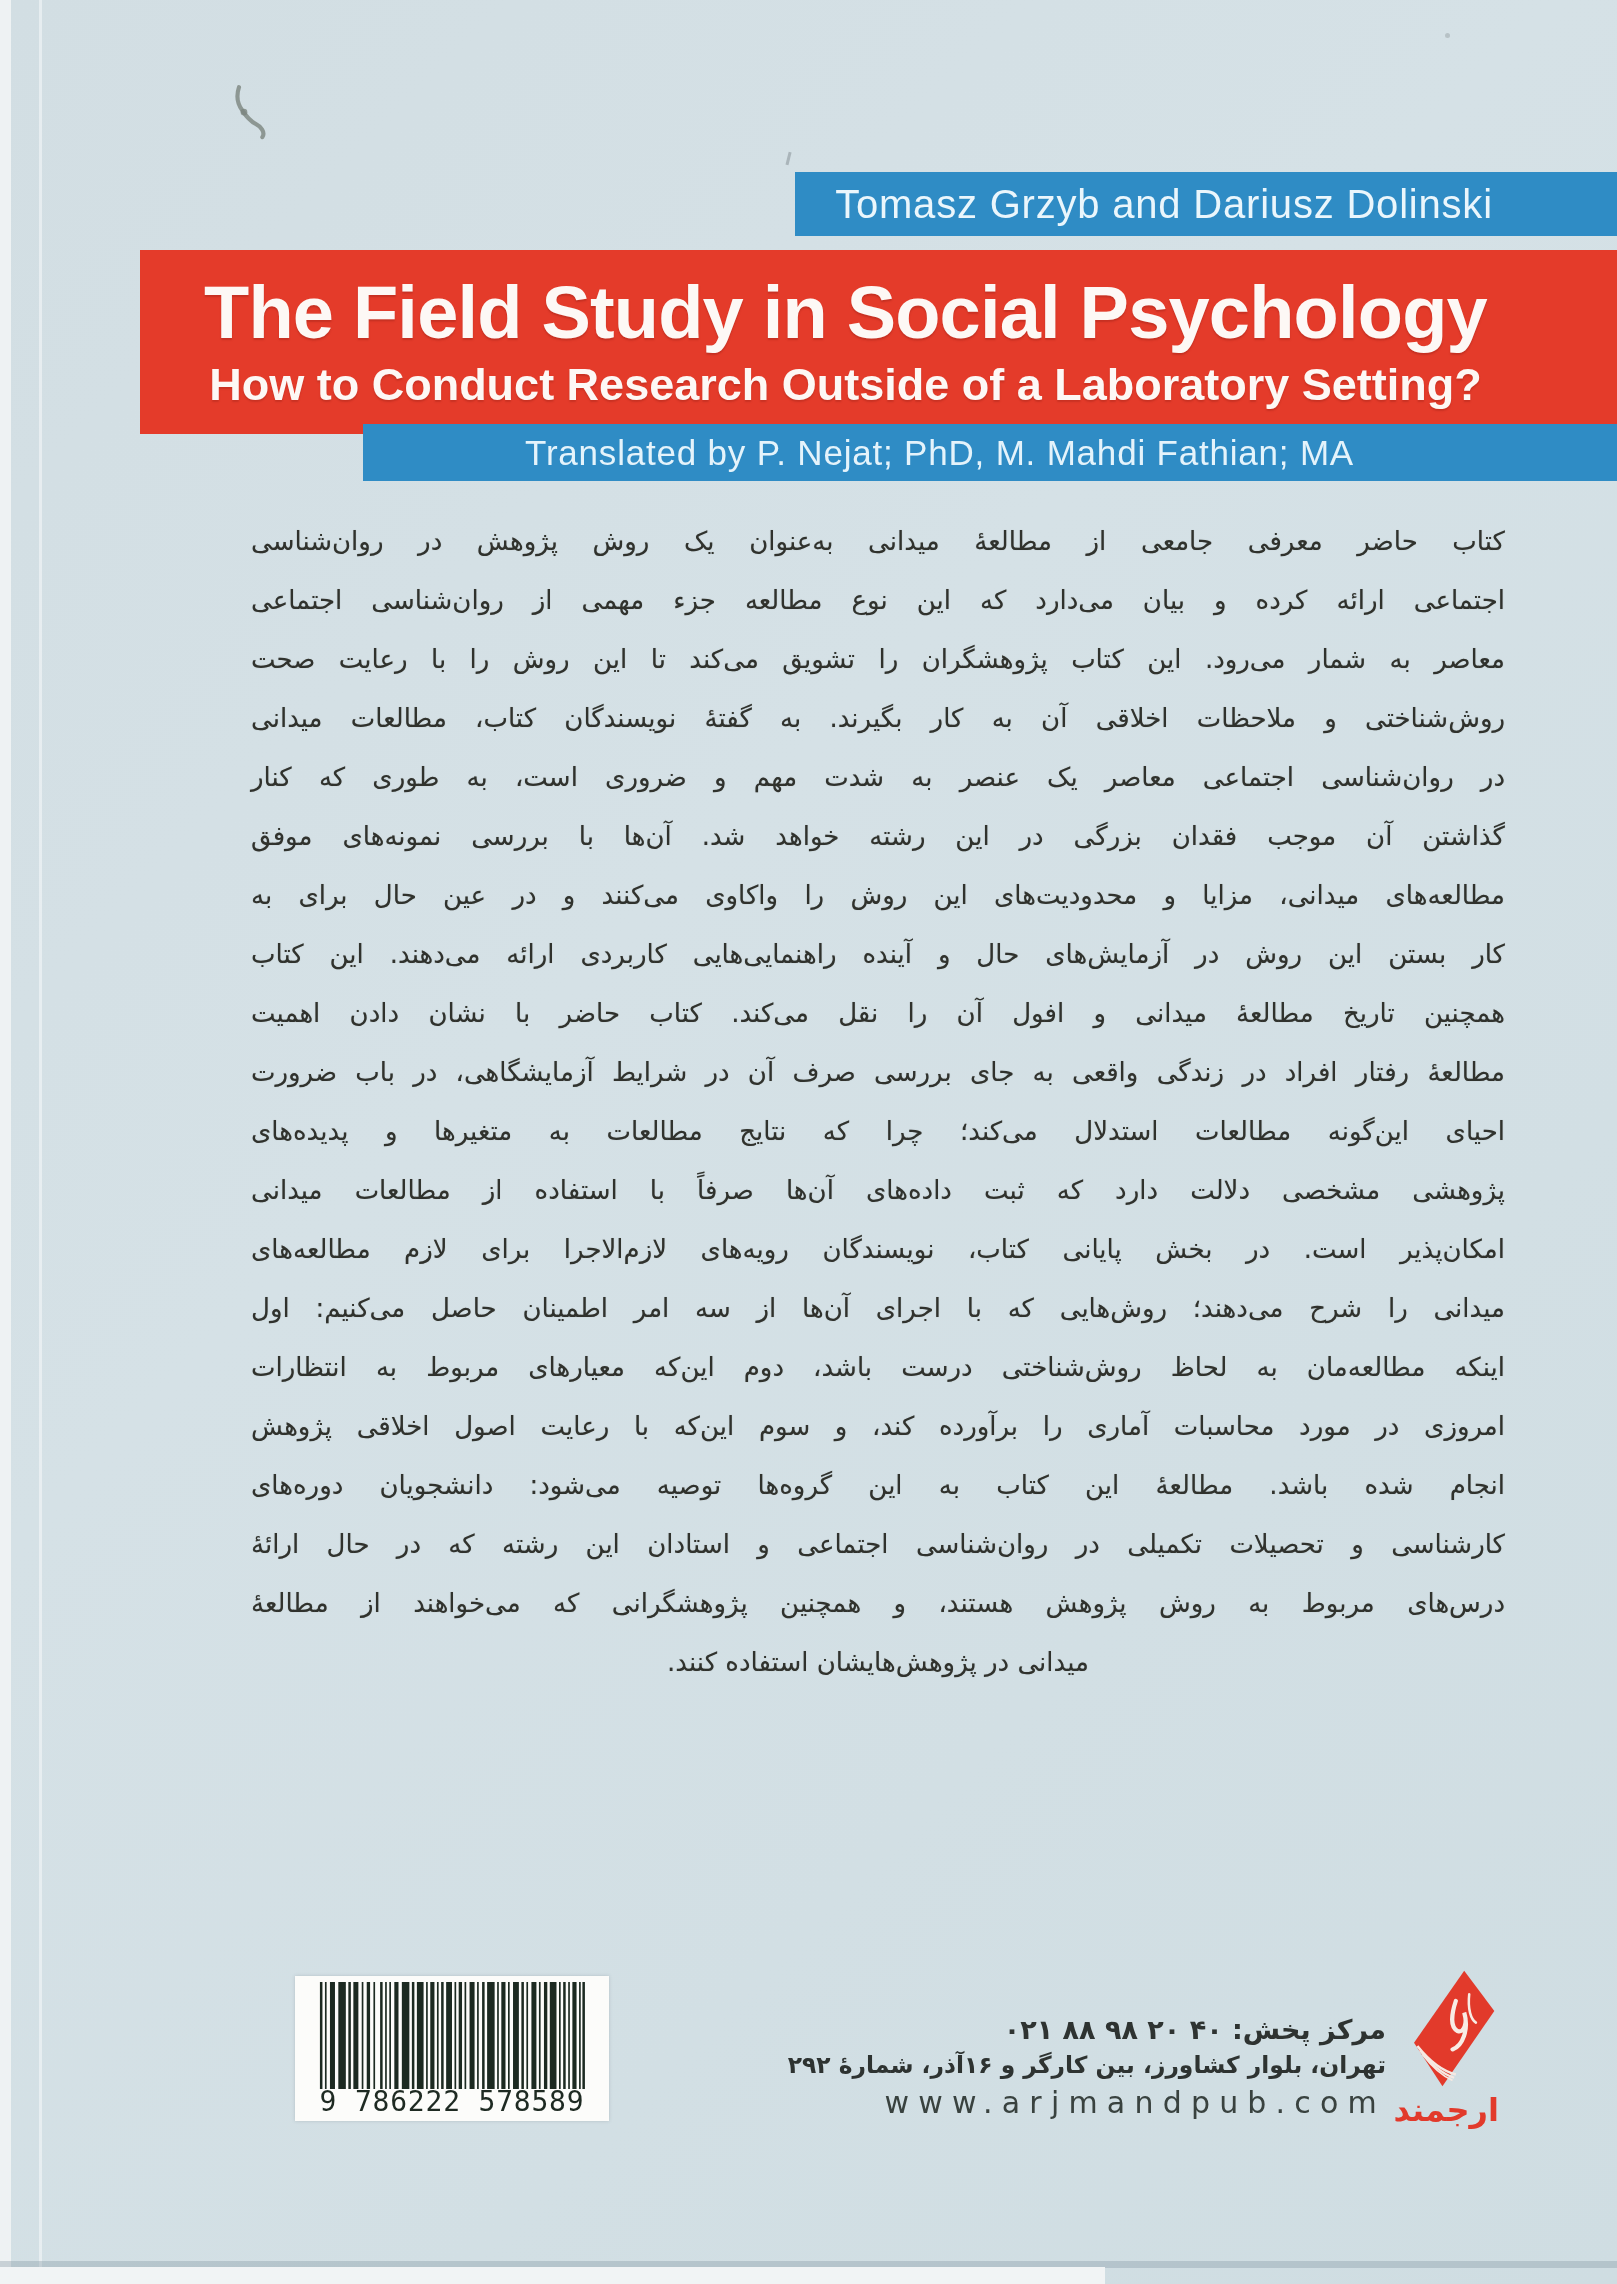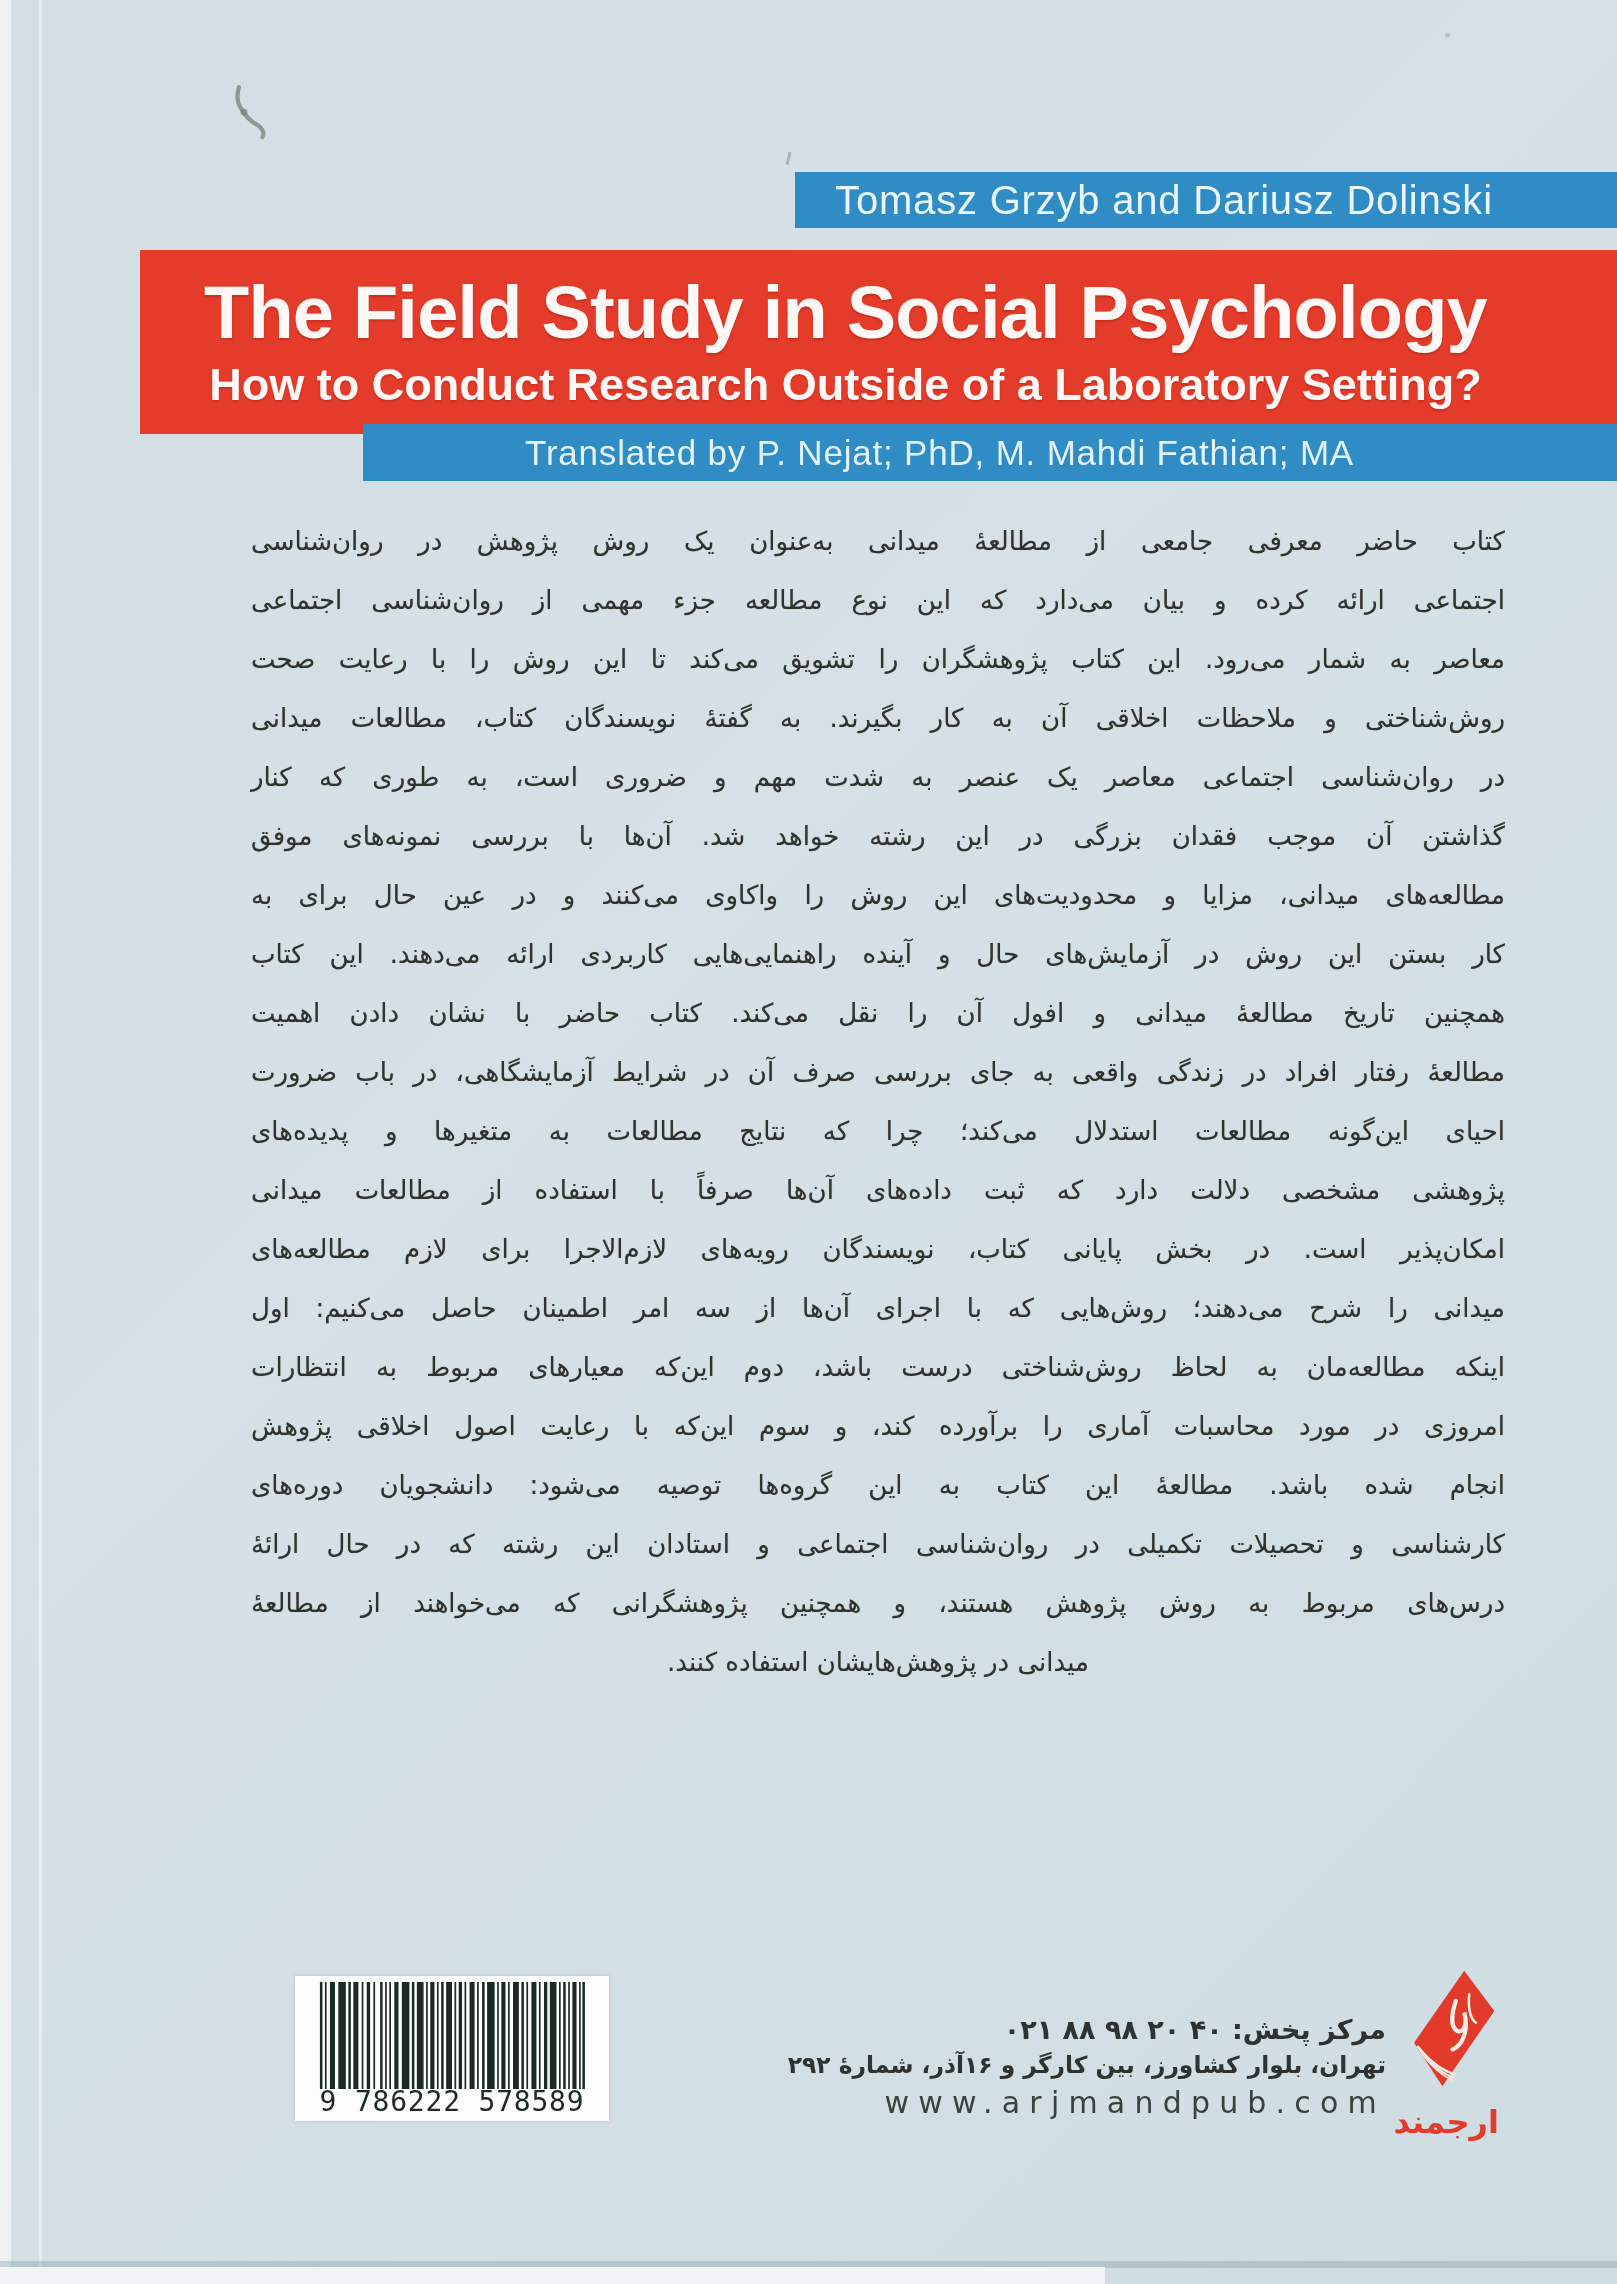--- a/index.html
+++ b/index.html
@@ -17,21 +17,21 @@
   .edge-left{position:absolute;left:0;top:0;width:11px;height:100%;background:#eef2f3;}
   .edge-line{position:absolute;left:39px;top:0;width:2.5px;height:100%;background:rgba(255,255,255,.45);}
   .edge-bottom-shadow{position:absolute;left:0;top:2261px;width:100%;height:6.7px;background:rgba(130,150,160,.35);}
   .edge-bottom-white{position:absolute;left:0;top:2267px;width:1105px;height:16.7px;background:#f1f4f5;}
   .smudge{position:absolute;left:224px;top:82px;opacity:.75;}
   .tick{position:absolute;left:787px;top:152px;width:3.3px;height:13.4px;background:#8d989d;opacity:.6;transform:rotate(14deg);}
   .speck{position:absolute;left:1445px;top:33px;width:5px;height:5px;border-radius:50%;background:#a3adb0;opacity:.6;}
 
   
   .author-bar{
-    position:absolute;left:795px;top:172px;width:822px;height:56px;
+    position:absolute;left:795px;top:172px;width:822px;height:64px;
     background:#2f8cc5;display:flex;align-items:center;justify-content:center;
     padding-right:84px;box-sizing:border-box;
   }
   .author-bar .txt{
     color:#eaf6fc;font-size:40px;letter-spacing:0.8px;font-weight:400;white-space:nowrap;
   }
   .red-band{
     position:absolute;left:140px;top:250px;width:1478px;height:184px;
     background:#e43b2a;
     display:flex;flex-direction:column;align-items:center;justify-content:center;
@@ -91,21 +91,21 @@
   .publisher .dist .phone{direction:ltr;unicode-bidi:embed;display:inline-block;}
   .publisher .addr{font-size:23.4px;font-weight:700;line-height:35px;white-space:nowrap;}
   .publisher .web{
     direction:ltr;font-family:"DejaVu Sans", sans-serif;
     font-size:30px;letter-spacing:9.2px;line-height:39px;color:#39423f;font-weight:400;
     white-space:nowrap;
   }
   .logo-wrap{position:absolute;left:1405px;top:1969px;width:94px;text-align:center;}
   .logo-name{
     font-family:"DejaVu Sans", sans-serif;font-weight:700;
-    color:#e23a2b;font-size:32px;margin-top:12px;direction:rtl;
+    color:#e23a2b;font-size:32px;margin-top:0;direction:rtl;
   }
 </style>
 </head>
 <body>
 
 <div class="page">
 
   <div class="edge-left"></div>
   <div class="edge-line"></div>
   <svg class="smudge" width="50" height="67" viewBox="0 0 60 80">

